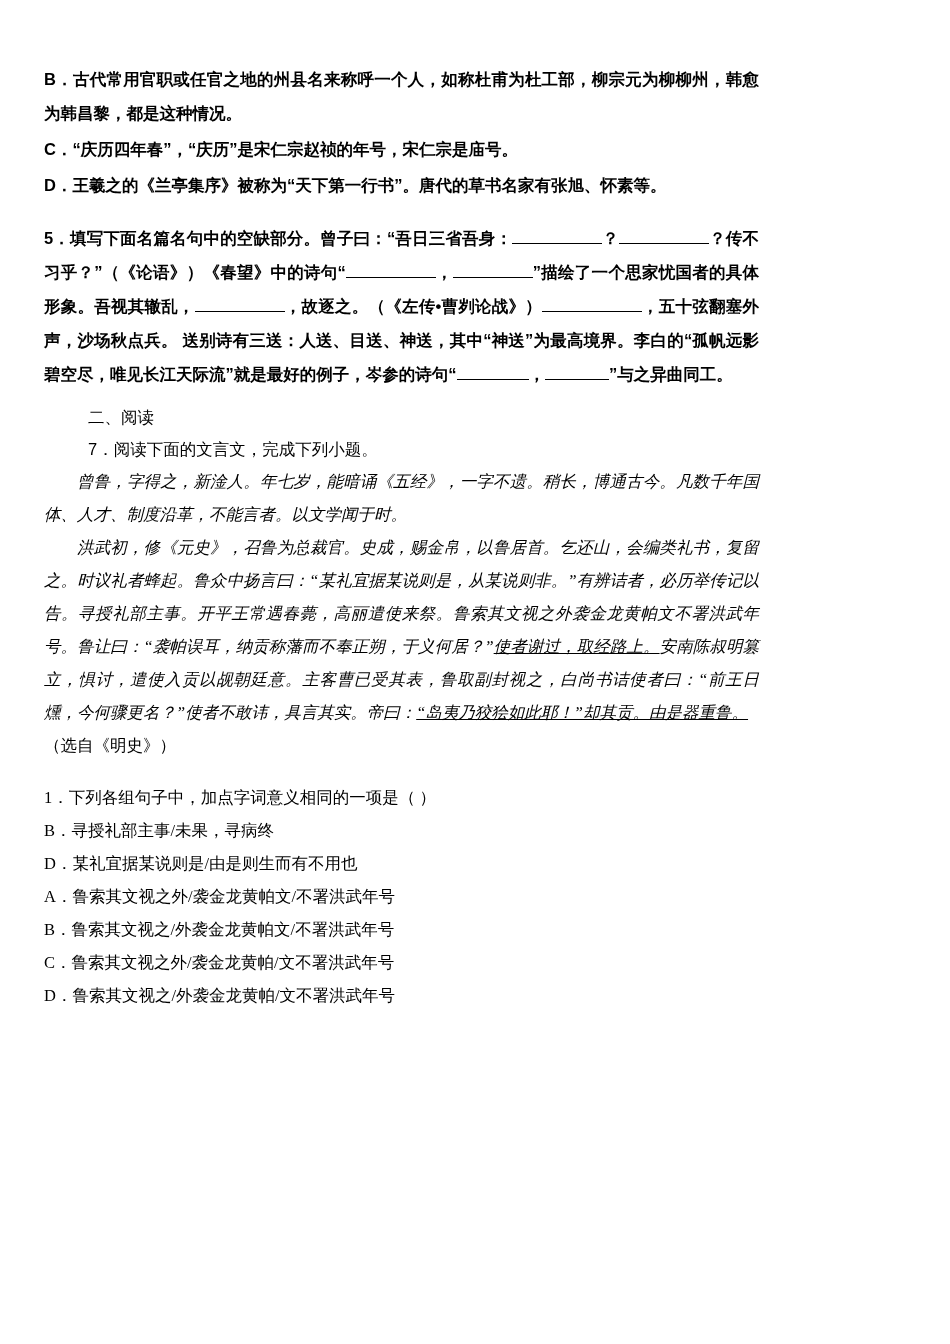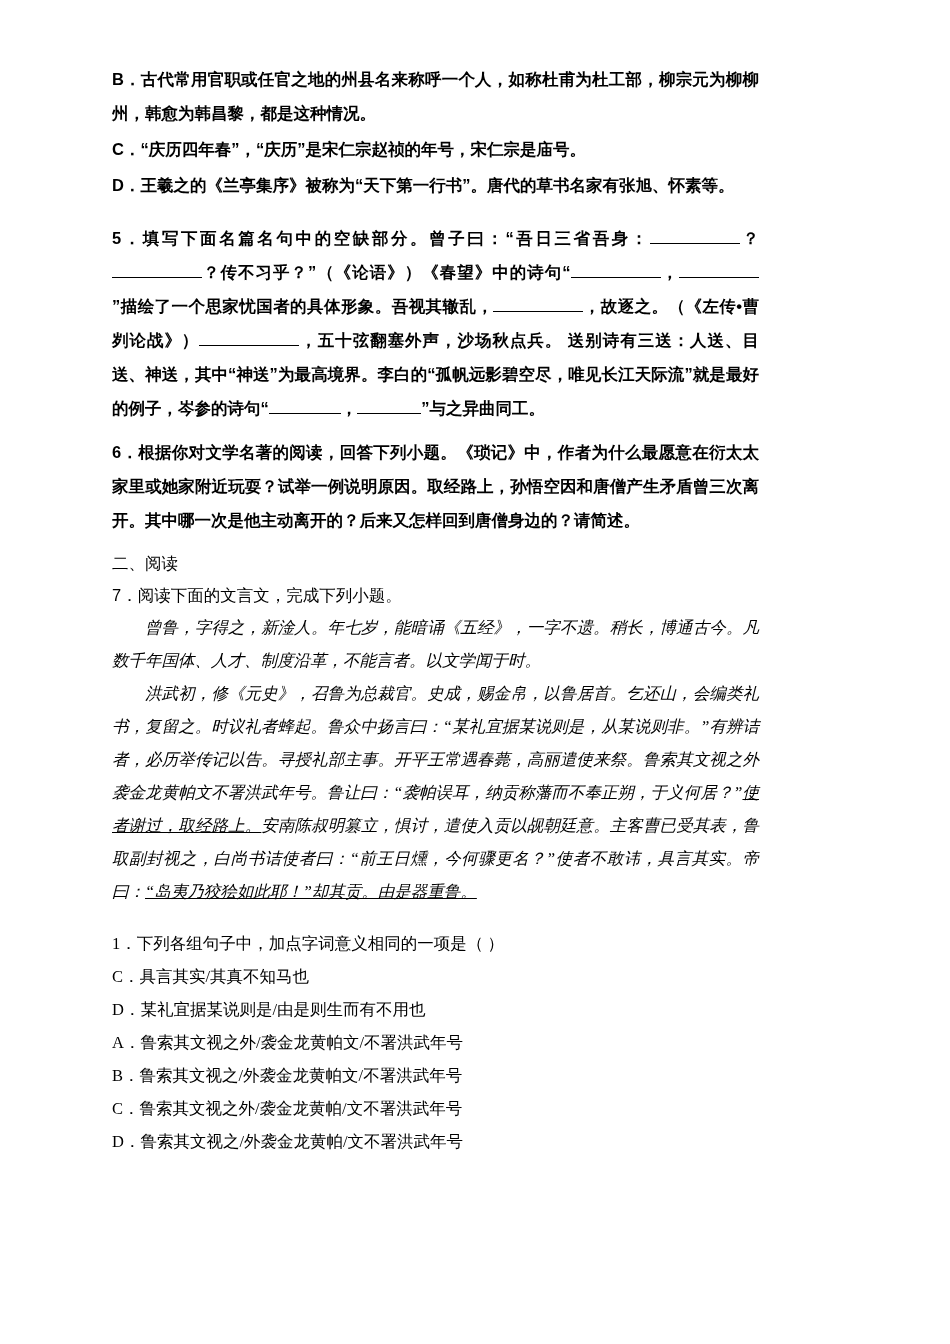--- a/index.html
+++ b/index.html
@@ -12,21 +12,21 @@
     height: 1344px;
     font-family: "Liberation Serif", serif;
     color: #000;
     position: relative;
   }
   .page {
     position: relative;
     width: 831px;
     height: 1344px;
     box-sizing: border-box;
-    padding: 62px 72px 40px 112px;
+    padding: 62px 72px 40px 44px;
   }
   .line {
     font-size: 16.5px;
     line-height: 34px;
     text-align: justify;
     margin: 0;
   }
   .sans {
     font-family: "Liberation Sans", sans-serif;
   }
@@ -41,20 +41,21 @@
     line-height: 33px;
   }
   .indent2 {
     text-indent: 2em;
     font-style: italic;
   }
   .section-title {
     font-size: 16.5px;
     line-height: 32px;
     font-family: "Liberation Sans", sans-serif;
+    margin-left: 44px;
   }
   .classical {
     font-family: "Liberation Serif", serif;
     font-size: 16.5px;
     line-height: 33px;
     text-align: justify;
   }
   .underline {
     text-decoration: underline;
   }
@@ -89,40 +90,38 @@
   </div>
 
   <div class="line sans bold q-block">
     <span>D．</span><span>王羲之的《兰亭集序》被称为“天下第一行书”。唐代的草书名家有张旭、怀素等。</span>
   </div>
 
   <div class="line sans bold q-block mt6">
     <span>5．</span><span>填写下面名篇名句中的空缺部分。曾子曰：“吾日三省吾身：</span><span class="blank b90"></span><span>？</span><span class="blank b90"></span><span>？传不习乎？”（《论语》）《春望》中的诗句“</span><span class="blank b90"></span><span>，</span><span class="blank b80"></span><span>”描绘了一个思家忧国者的具体形象。吾视其辙乱，</span><span class="blank b90"></span><span>，故逐之。（《左传•曹刿论战》）</span><span class="blank b100"></span><span>，五十弦翻塞外声，沙场秋点兵。  送别诗有三送：人送、目送、神送，其中“神送”为最高境界。李白的“孤帆远影碧空尽，唯见长江天际流”就是最好的例子，岑参的诗句“</span><span class="blank b72"></span><span>，</span><span class="blank b64"></span><span>”与之异曲同工。</span>
   </div>
 
-  <div class="line sans bold q-block mt10">
-    <span>6．</span><span>根据你对文学名著的阅读，回答下列小题。《琐记》中，作者为什么最愿意在衍太太家里或她家附近玩耍？试举一例说明原因。取经路上，孙悟空因和唐僧产生矛盾曾三次离开。其中哪一次是他主动离开的？后来又怎样回到唐僧身边的？请简述。</span>
-  </div>
 
   <div class="section-title mt10">二、阅读</div>
 
   <div class="section-title">
     <span>7．</span><span>阅读下面的文言文，完成下列小题。</span>
   </div>
 
   <div class="classical indent2"><span>曾鲁，字得之，新淦人。年七岁，能暗诵《五经》，一字不遗。稍长，博通古今。凡数千年国体、人才、制度沿革，不能言者。以文学闻于时。</span></div>
 
   <div class="classical indent2"><span>洪武初，修《元史》，召鲁为总裁官。史成，赐金帛，以鲁居首。乞还山，会编类礼书，复留之。时议礼者蜂起。鲁众中扬言曰：“某礼宜据某说则是，从某说则非。”有辨诘者，必历举传记以告。寻授礼部主事。开平王常遇春薨，高丽遣使来祭。鲁索其文视之外袭金龙黄帕文不署洪武年号。鲁让曰：“袭帕误耳，纳贡称藩而不奉正朔，于义何居？”</span><span class="underline">使者谢过，取经路上。</span><span>安南陈叔明篡立，惧讨，遣使入贡以觇朝廷意。主客曹已受其表，鲁取副封视之，白尚书诘使者曰：“前王日燻，今何骤更名？”使者不敢讳，具言其实。帝曰：</span><span class="underline">“岛夷乃狡狯如此耶！”却其贡。由是器重鲁。</span></div>
 
+  <div class="classical">（选自《明史》）</div>
 
   <div class="sub-q mt6">
     <span>1．</span><span>下列各组句子中，加点字词意义相同的一项是（      ）</span>
   </div>
   <div class="opt-line">
-    <span>C．</span><span>具言其实/其真不知马也</span>
+    <span>B．</span><span>寻授礼部主事/未果，寻病终</span>
   </div>
   <div class="opt-line">
     <span>D．</span><span>某礼宜据某说则是/由是则生而有不用也</span>
   </div>
 
   <div class="opt-line">
     <span>A．</span><span>鲁索其文视之外/袭金龙黄帕文/不署洪武年号</span>
   </div>
   <div class="opt-line">
     <span>B．</span><span>鲁索其文视之/外袭金龙黄帕文/不署洪武年号</span>

